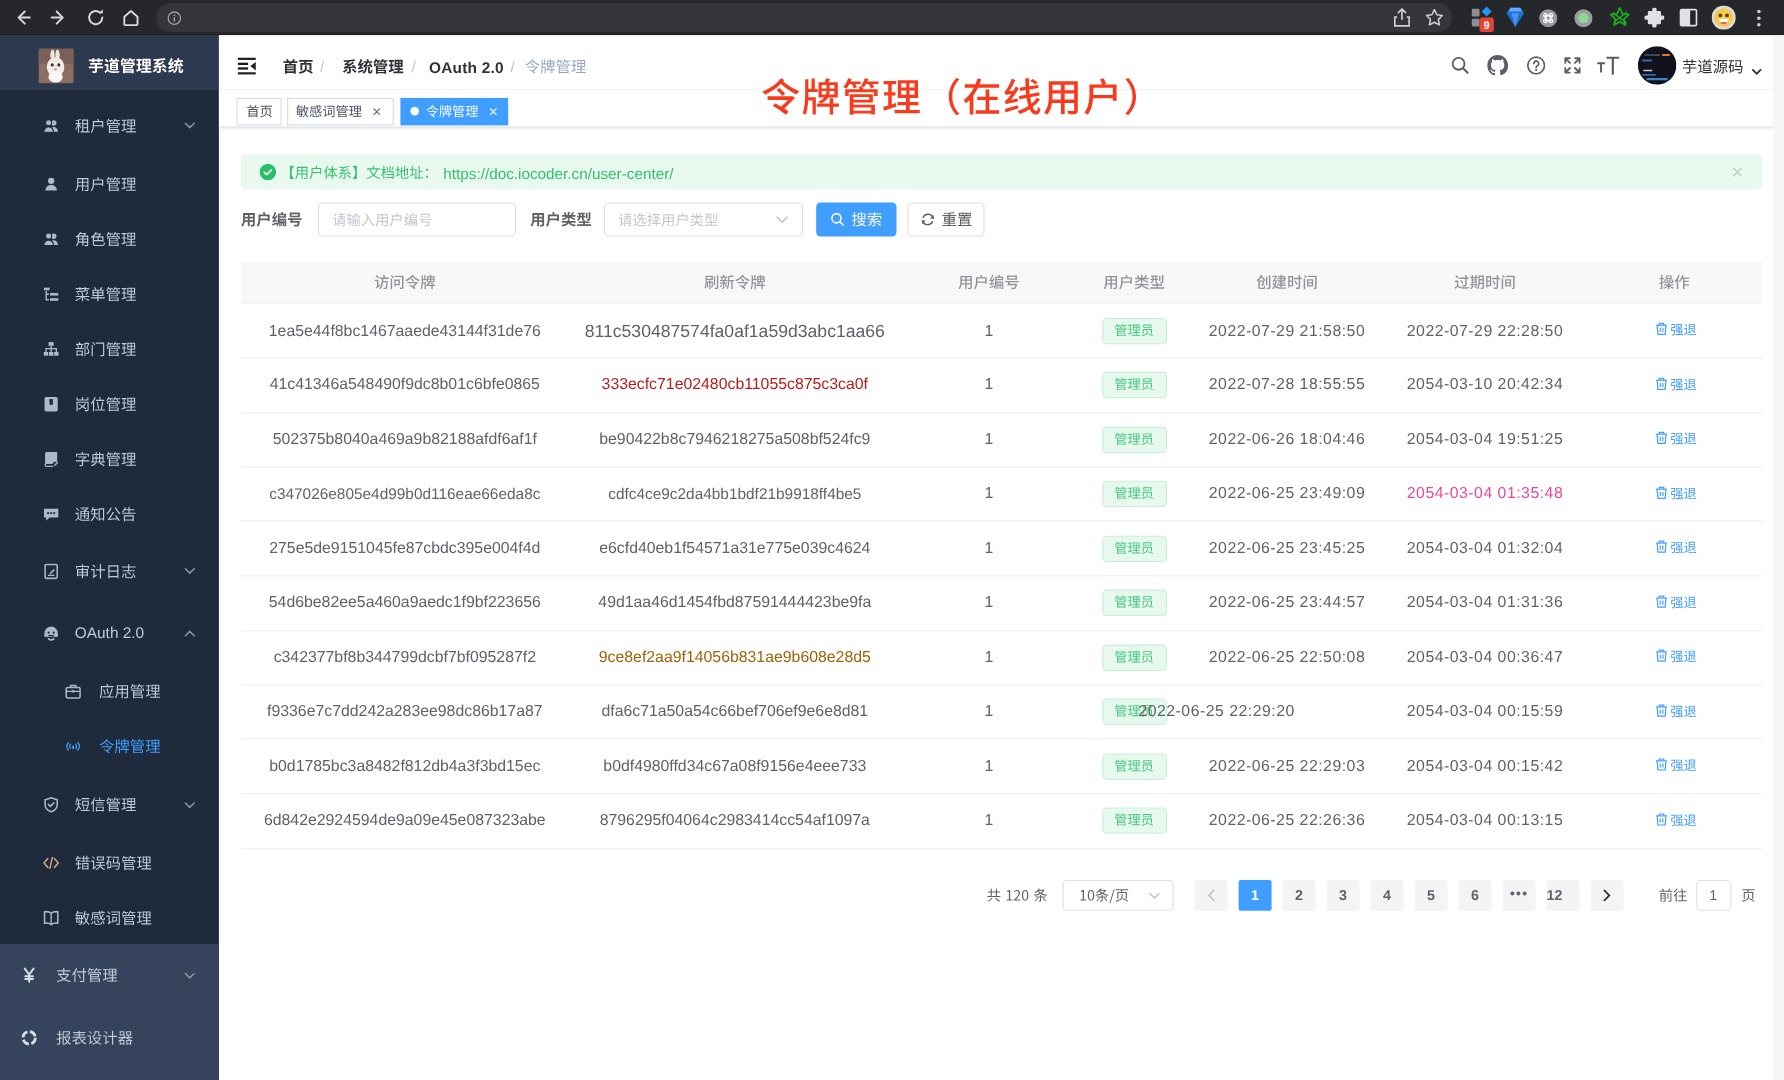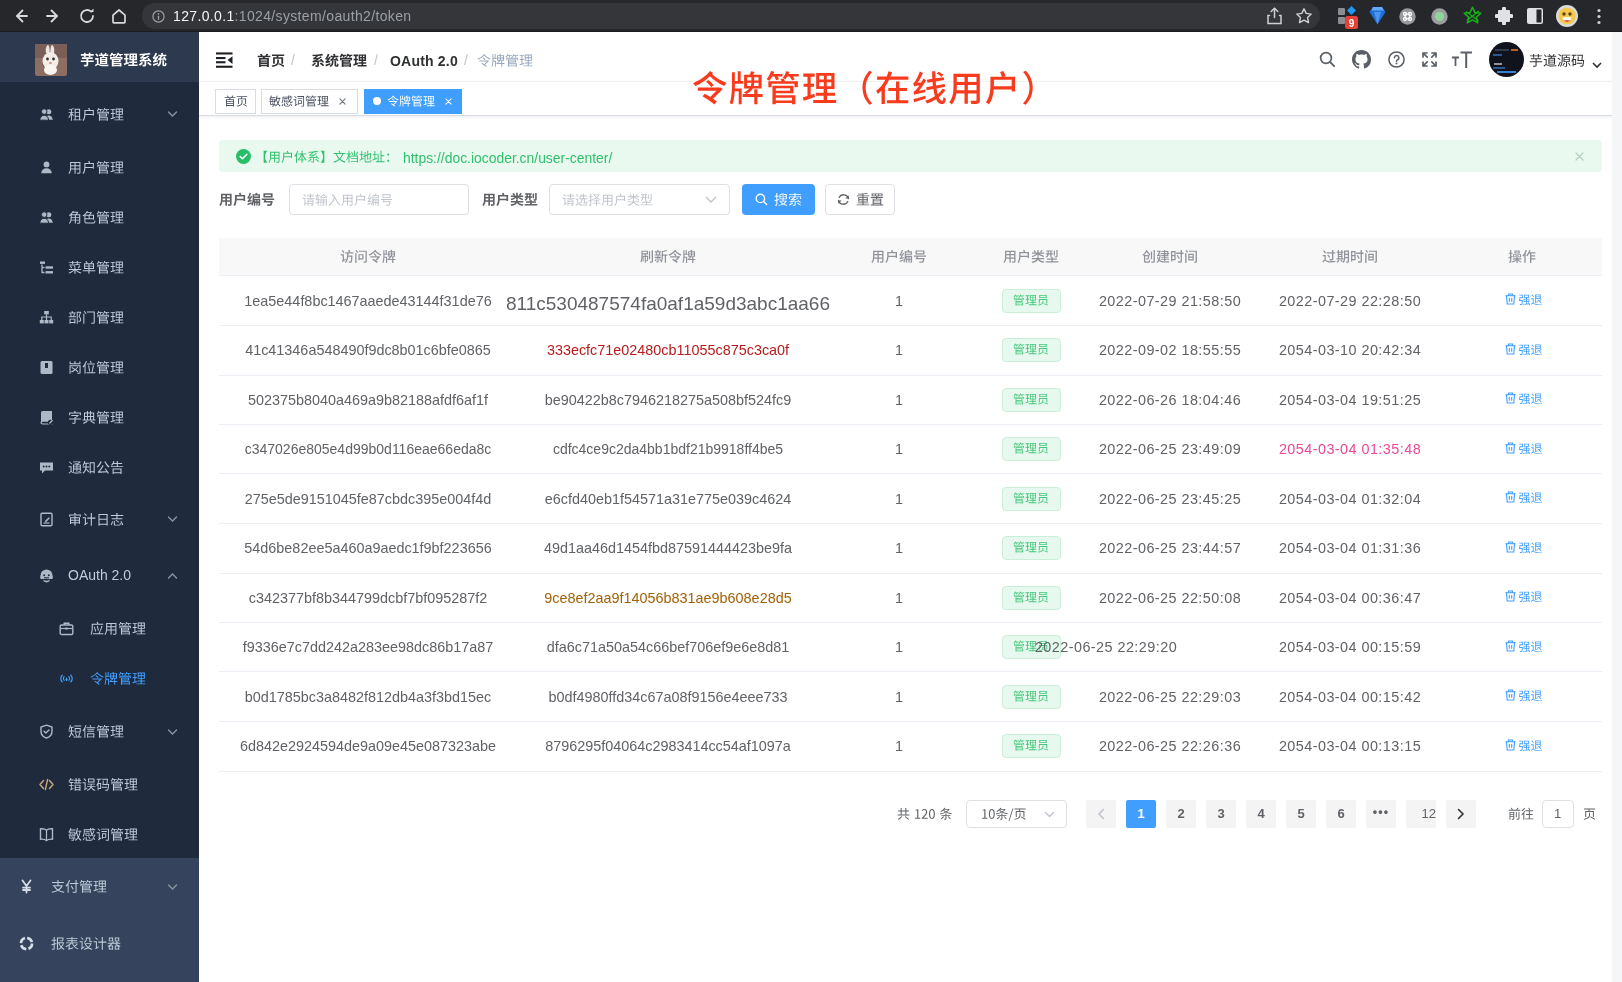--- a/index.html
+++ b/index.html
@@ -20,21 +20,20 @@
     </svg>
     <svg class="a" style="left:110px;top:7px" width="18" height="18" viewBox="0 0 18 18">
       <path d="M3 8.2L9 3l6 5.2V15a.8.8 0 0 1-.8.8H3.8A.8.8 0 0 1 3 15z" stroke="#d6d8da" stroke-width="1.7" fill="none" stroke-linejoin="round"></path>
     </svg>
     <div class="a" style="left:142px;top:3px;width:1178px;height:26px;background:#35363a;border-radius:13px"></div>
     <svg class="a" style="left:152px;top:10px" width="13" height="13" viewBox="0 0 13 13">
       <circle cx="6.5" cy="6.5" r="5.6" stroke="#9aa0a6" stroke-width="1.2" fill="none"></circle>
       <path d="M6.5 6.2v3" stroke="#9aa0a6" stroke-width="1.3" stroke-linecap="round"></path>
       <circle cx="6.5" cy="3.9" r=".8" fill="#9aa0a6"></circle>
     </svg>
-    <div class="a" style="left:173px;top:0;height:32px;line-height:33px;font-size:14px;letter-spacing:.35px"><span style="color:#f2f4f5">127.0.0.1</span><span style="color:#9aa0a6">:1024/system/oauth2/token</span></div>
     <svg class="a" style="left:1266px;top:7px" width="17" height="18" viewBox="0 0 17 18">
       <path d="M8.5 1.5v9" stroke="#cdd0d3" stroke-width="1.5" stroke-linecap="round"></path>
       <path d="M5.2 4.5l3.3-3.2 3.3 3.2" stroke="#cdd0d3" stroke-width="1.5" fill="none" stroke-linecap="round" stroke-linejoin="round"></path>
       <path d="M3.5 8.5H2v8h13v-8h-1.5" stroke="#cdd0d3" stroke-width="1.5" fill="none" stroke-linecap="round"></path>
     </svg>
     <svg class="a" style="left:1295px;top:7px" width="18" height="18" viewBox="0 0 18 18">
       <path d="M9 1.8l2.2 4.6 5 .7-3.6 3.5.9 5-4.5-2.4-4.5 2.4.9-5L1.8 7.1l5-.7z" stroke="#cdd0d3" stroke-width="1.4" fill="none" stroke-linejoin="round"></path>
     </svg>
     <svg class="a" style="left:1337px;top:5px" width="22" height="24" viewBox="0 0 22 24">
       <rect x="1" y="3" width="7" height="7" rx="1" fill="#8a8d91"></rect>
@@ -419,40 +418,40 @@
             <path d="M2.5 3.4l.7 8.1h6.6l.7-8.1"></path>
             <path d="M5.3 5.5v3.8M7.7 5.5v3.8"></path>
           </g>
         </g>
         <path fill="#409eff" transform="translate(14.5,13.1) scale(0.012000,-0.012000)" d="M517 723H807V600H517ZM448 787V537H628V447H427V178H628V32L381 18L392 -55C519 -46 698 -33 871 -19C884 -44 894 -68 900 -88L965 -59C944 1 891 92 839 160L778 134C797 107 817 77 836 46L699 37V178H906V447H699V537H879V787ZM493 384H628V241H493ZM699 384H837V241H699ZM85 564C77 469 62 344 47 267H91L287 266C275 92 262 23 243 4C234 -6 225 -7 209 -7C192 -7 148 -6 103 -2C115 -21 123 -51 124 -72C170 -75 216 -75 240 -73C269 -71 288 -64 305 -43C333 -13 348 74 361 302C363 312 364 335 364 335H127C133 384 140 441 146 495H368V787H58V718H298V564Z M1080 760C1135 711 1199 641 1227 595L1288 640C1257 686 1191 753 1138 800ZM1780 580V483H1467V580ZM1780 639H1467V733H1780ZM1384 83C1404 96 1435 107 1644 166C1642 180 1640 209 1641 229L1467 184V420H1853V795H1391V216C1391 174 1367 154 1350 145C1362 131 1379 101 1384 83ZM1560 350C1667 273 1796 160 1856 86L1912 130C1878 170 1825 219 1767 267C1821 298 1882 339 1933 378L1873 422C1835 388 1773 341 1719 306C1683 336 1646 364 1611 388ZM1259 484H1052V414H1188V105C1143 88 1092 48 1041 -2L1087 -64C1141 -3 1193 50 1229 50C1252 50 1284 21 1326 -3C1395 -43 1482 -53 1600 -53C1696 -53 1871 -47 1943 -43C1945 -22 1956 13 1964 32C1867 21 1718 14 1602 14C1493 14 1407 21 1342 56C1304 78 1281 97 1259 107Z"></path>
       </g>
     </defs>
   </svg>
 <div class="a" style="left:219px;top:276px;width:1383px;height:49.5px;border-bottom:1px solid #ebeef5"></div>
 <div class="a" style="left:368px;top:292.8px;transform:translateX(-50%);font-size:14.4px;color:#606266;white-space:nowrap">1ea5e44f8bc1467aaede43144f31de76</div>
-<div class="a" style="left:668px;top:292.8px;transform:translateX(-50%);font-size:19px;color:#606266;white-space:nowrap">811c530487574fa0af1a59d3abc1aa66</div>
+<div class="a" style="left:668px;top:292.8px;transform:translateX(-50%);font-size:16px;color:#606266;white-space:nowrap">811c530487574fa0af1a59d3abc1aa66</div>
 <div class="a" style="left:899px;top:292.8px;transform:translateX(-50%);font-size:14.4px;color:#606266">1</div>
 <div class="a" style="left:1001.5px;top:288.8px;width:59px;height:24px;background:#e7f9ee;border:1px solid #c9efd8;border-radius:4px"></div>
 <svg class="a" style="left:1013.0px;top:291.8px;overflow:visible" width="36" height="18">
     <use href="#padm"></use>
   </svg>
 <div class="a" style="left:1170px;top:292.8px;transform:translateX(-50%);font-size:14.4px;color:#606266;letter-spacing:.45px;white-space:nowrap">2022-07-29 21:58:50</div>
 <div class="a" style="left:1350px;top:292.8px;transform:translateX(-50%);font-size:14.4px;color:#606266;letter-spacing:.45px;white-space:nowrap">2022-07-29 22:28:50</div>
 <svg class="a" style="left:1503.5px;top:291.2px;overflow:visible" width="42" height="18">
     <use href="#pqt"></use>
   </svg>
 <div class="a" style="left:219px;top:326px;width:1383px;height:49.5px;border-bottom:1px solid #ebeef5"></div>
 <div class="a" style="left:368px;top:342.2px;transform:translateX(-50%);font-size:14.4px;color:#606266;white-space:nowrap">41c41346a548490f9dc8b01c6bfe0865</div>
 <div class="a" style="left:668px;top:342.2px;transform:translateX(-50%);font-size:14.4px;color:#b91c1c;white-space:nowrap">333ecfc71e02480cb11055c875c3ca0f</div>
 <div class="a" style="left:899px;top:342.2px;transform:translateX(-50%);font-size:14.4px;color:#606266">1</div>
 <div class="a" style="left:1001.5px;top:338.2px;width:59px;height:24px;background:#e7f9ee;border:1px solid #c9efd8;border-radius:4px"></div>
 <svg class="a" style="left:1013.0px;top:341.2px;overflow:visible" width="36" height="18">
     <use href="#padm"></use>
   </svg>
-<div class="a" style="left:1170px;top:342.2px;transform:translateX(-50%);font-size:14.4px;color:#606266;letter-spacing:.45px;white-space:nowrap">2022-09-02 18:55:55</div>
+<div class="a" style="left:1170px;top:342.2px;transform:translateX(-50%);font-size:14.4px;color:#606266;letter-spacing:.45px;white-space:nowrap">2022-07-28 18:55:55</div>
 <div class="a" style="left:1350px;top:342.2px;transform:translateX(-50%);font-size:14.4px;color:#606266;letter-spacing:.45px;white-space:nowrap">2054-03-10 20:42:34</div>
 <svg class="a" style="left:1503.5px;top:340.8px;overflow:visible" width="42" height="18">
     <use href="#pqt"></use>
   </svg>
 <div class="a" style="left:219px;top:375px;width:1383px;height:49.5px;border-bottom:1px solid #ebeef5"></div>
 <div class="a" style="left:368px;top:391.8px;transform:translateX(-50%);font-size:14.4px;color:#606266;white-space:nowrap">502375b8040a469a9b82188afdf6af1f</div>
 <div class="a" style="left:668px;top:391.8px;transform:translateX(-50%);font-size:14.4px;color:#606266;white-space:nowrap">be90422b8c7946218275a508bf524fc9</div>
 <div class="a" style="left:899px;top:391.8px;transform:translateX(-50%);font-size:14.4px;color:#606266">1</div>
 <div class="a" style="left:1001.5px;top:387.8px;width:59px;height:24px;background:#e7f9ee;border:1px solid #c9efd8;border-radius:4px"></div>
 <svg class="a" style="left:1013.0px;top:390.8px;overflow:visible" width="36" height="18">
@@ -569,21 +568,21 @@
 <svg class="a" style="left:1097px;top:808px" width="8" height="12" viewBox="0 0 8 12">
     <path d="M6.5 1.5L2 6l4.5 4.5" stroke="#c0c4cc" stroke-width="1.6" fill="none" stroke-linecap="round"></path>
   </svg>
 <div class="a" style="left:1126px;top:800px;width:30px;height:28px;background:#409eff;border-radius:2px;text-align:center;line-height:28px;color:#fff;font-weight:bold;font-size:13px">1</div>
 <div class="a" style="left:1166px;top:800px;width:30px;height:28px;background:#f4f4f5;border-radius:2px;text-align:center;line-height:28px;color:#606266;font-weight:bold;font-size:13px">2</div>
 <div class="a" style="left:1206px;top:800px;width:30px;height:28px;background:#f4f4f5;border-radius:2px;text-align:center;line-height:28px;color:#606266;font-weight:bold;font-size:13px">3</div>
 <div class="a" style="left:1246px;top:800px;width:30px;height:28px;background:#f4f4f5;border-radius:2px;text-align:center;line-height:28px;color:#606266;font-weight:bold;font-size:13px">4</div>
 <div class="a" style="left:1286px;top:800px;width:30px;height:28px;background:#f4f4f5;border-radius:2px;text-align:center;line-height:28px;color:#606266;font-weight:bold;font-size:13px">5</div>
 <div class="a" style="left:1326px;top:800px;width:30px;height:28px;background:#f4f4f5;border-radius:2px;text-align:center;line-height:28px;color:#606266;font-weight:bold;font-size:13px">6</div>
 <div class="a" style="left:1366px;top:800px;width:30px;height:28px;background:#f4f4f5;border-radius:2px;text-align:center;line-height:24px;color:#606266;font-weight:bold;letter-spacing:1.2px;font-size:12.5px">•••</div>
-<div class="a" style="left:1406px;top:800px;width:30px;height:28px;background:#f4f4f5;border-radius:2px;text-align:right;line-height:28px;color:#606266;font-weight:normal;font-size:13px">12</div>
+<div class="a" style="left:1406px;top:800px;width:30px;height:28px;background:#f4f4f5;border-radius:2px;text-align:left;line-height:28px;color:#606266;font-weight:bold;font-size:13px">12</div>
 <div class="a" style="left:1446px;top:800px;width:30px;height:28px;background:#f4f4f5;border-radius:2px"></div>
 <svg class="a" style="left:1457px;top:808px" width="8" height="12" viewBox="0 0 8 12">
     <path d="M1.5 1.5L6 6l-4.5 4.5" stroke="#303133" stroke-width="1.6" fill="none" stroke-linecap="round"></path>
   </svg>
 <svg style="position:absolute;left:1507.5px;top:805.2px;overflow:visible" width="26" height="19">
     <path fill="#606266" transform="translate(0,13.7) scale(0.013000,-0.013000)" d="M604 514V104H674V514ZM807 544V14C807 -1 802 -5 786 -5C769 -6 715 -6 654 -4C665 -24 677 -56 681 -76C758 -77 809 -75 839 -63C870 -51 881 -30 881 13V544ZM723 845C701 796 663 730 629 682H329L378 700C359 740 316 799 278 841L208 816C244 775 281 721 300 682H53V613H947V682H714C743 723 775 773 803 819ZM409 301V200H187V301ZM409 360H187V459H409ZM116 523V-75H187V141H409V7C409 -6 405 -10 391 -10C378 -11 332 -11 281 -9C291 -28 302 -57 307 -76C374 -76 419 -75 446 -63C474 -52 482 -32 482 6V523Z M1249 838C1207 767 1121 683 1044 632C1056 617 1076 587 1084 570C1171 630 1263 724 1320 810ZM1548 819C1582 767 1617 697 1631 653L1704 682C1689 726 1651 793 1616 844ZM1269 615C1213 512 1120 409 1031 343C1044 325 1065 286 1072 269C1107 298 1142 333 1177 371V-80H1254V464C1285 505 1313 547 1336 589ZM1349 649V578H1603V352H1385V281H1603V23H1320V-49H1958V23H1681V281H1900V352H1681V578H1932V649Z"></path>
   </svg>
 <div class="a" style="left:1541.5px;top:800px;width:32px;height:28px;border:1px solid #dcdfe6;border-radius:4px;background:#fff;text-align:center;line-height:26px;font-size:13px;color:#606266">1</div>
 <svg style="position:absolute;left:1583.0px;top:805.2px;overflow:visible" width="13" height="19">
     <path fill="#606266" transform="translate(0,13.7) scale(0.013000,-0.013000)" d="M464 462V281C464 174 421 55 50 -19C66 -35 87 -64 96 -80C485 4 541 143 541 280V462ZM545 110C661 56 812 -27 885 -83L932 -23C854 32 703 111 589 161ZM171 595V128H248V525H760V130H839V595H478C497 630 517 673 535 715H935V785H74V715H449C437 676 419 631 403 595Z"></path>

